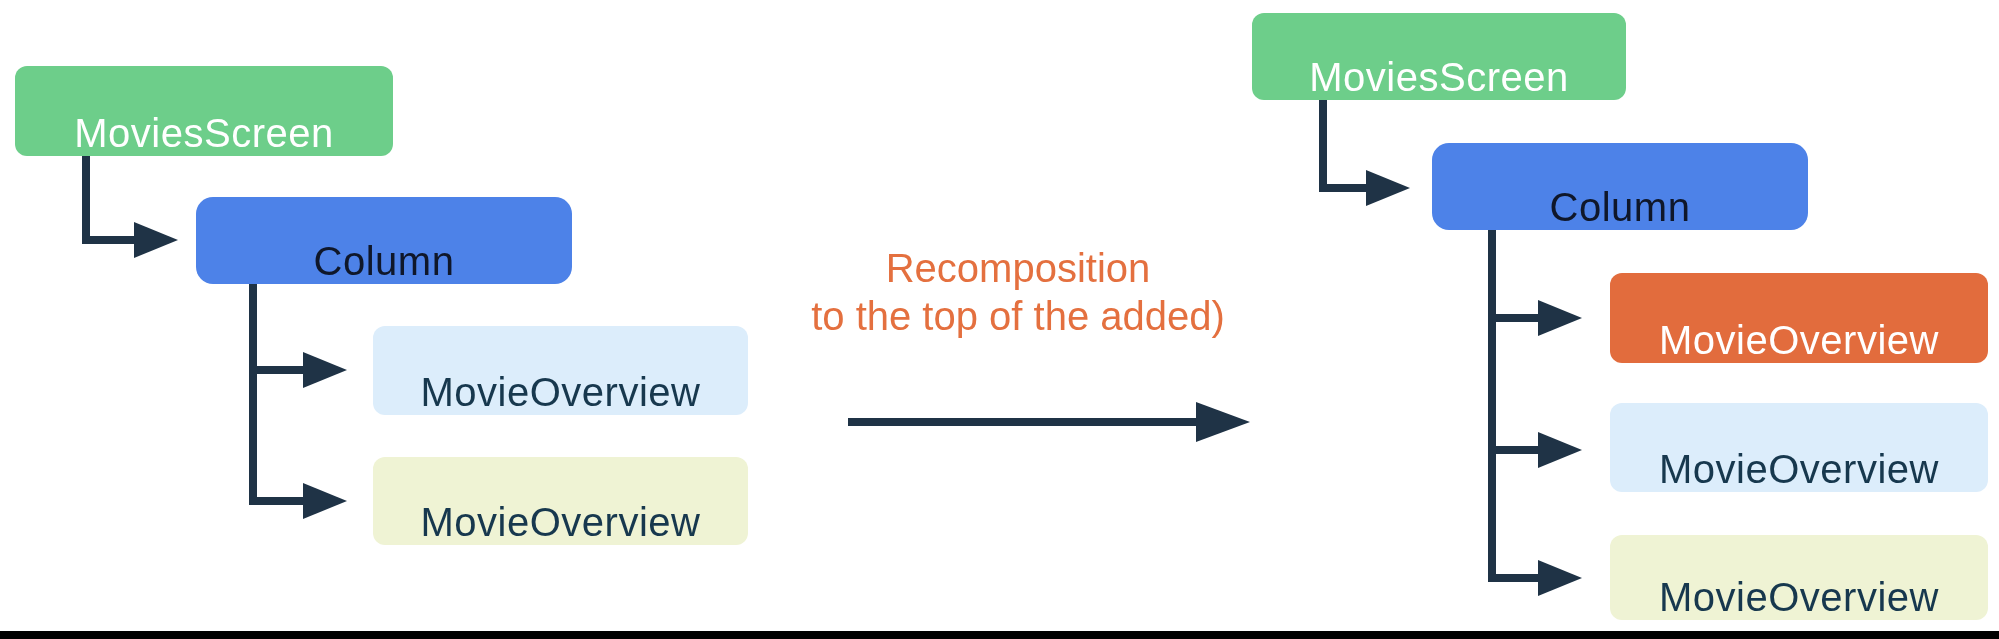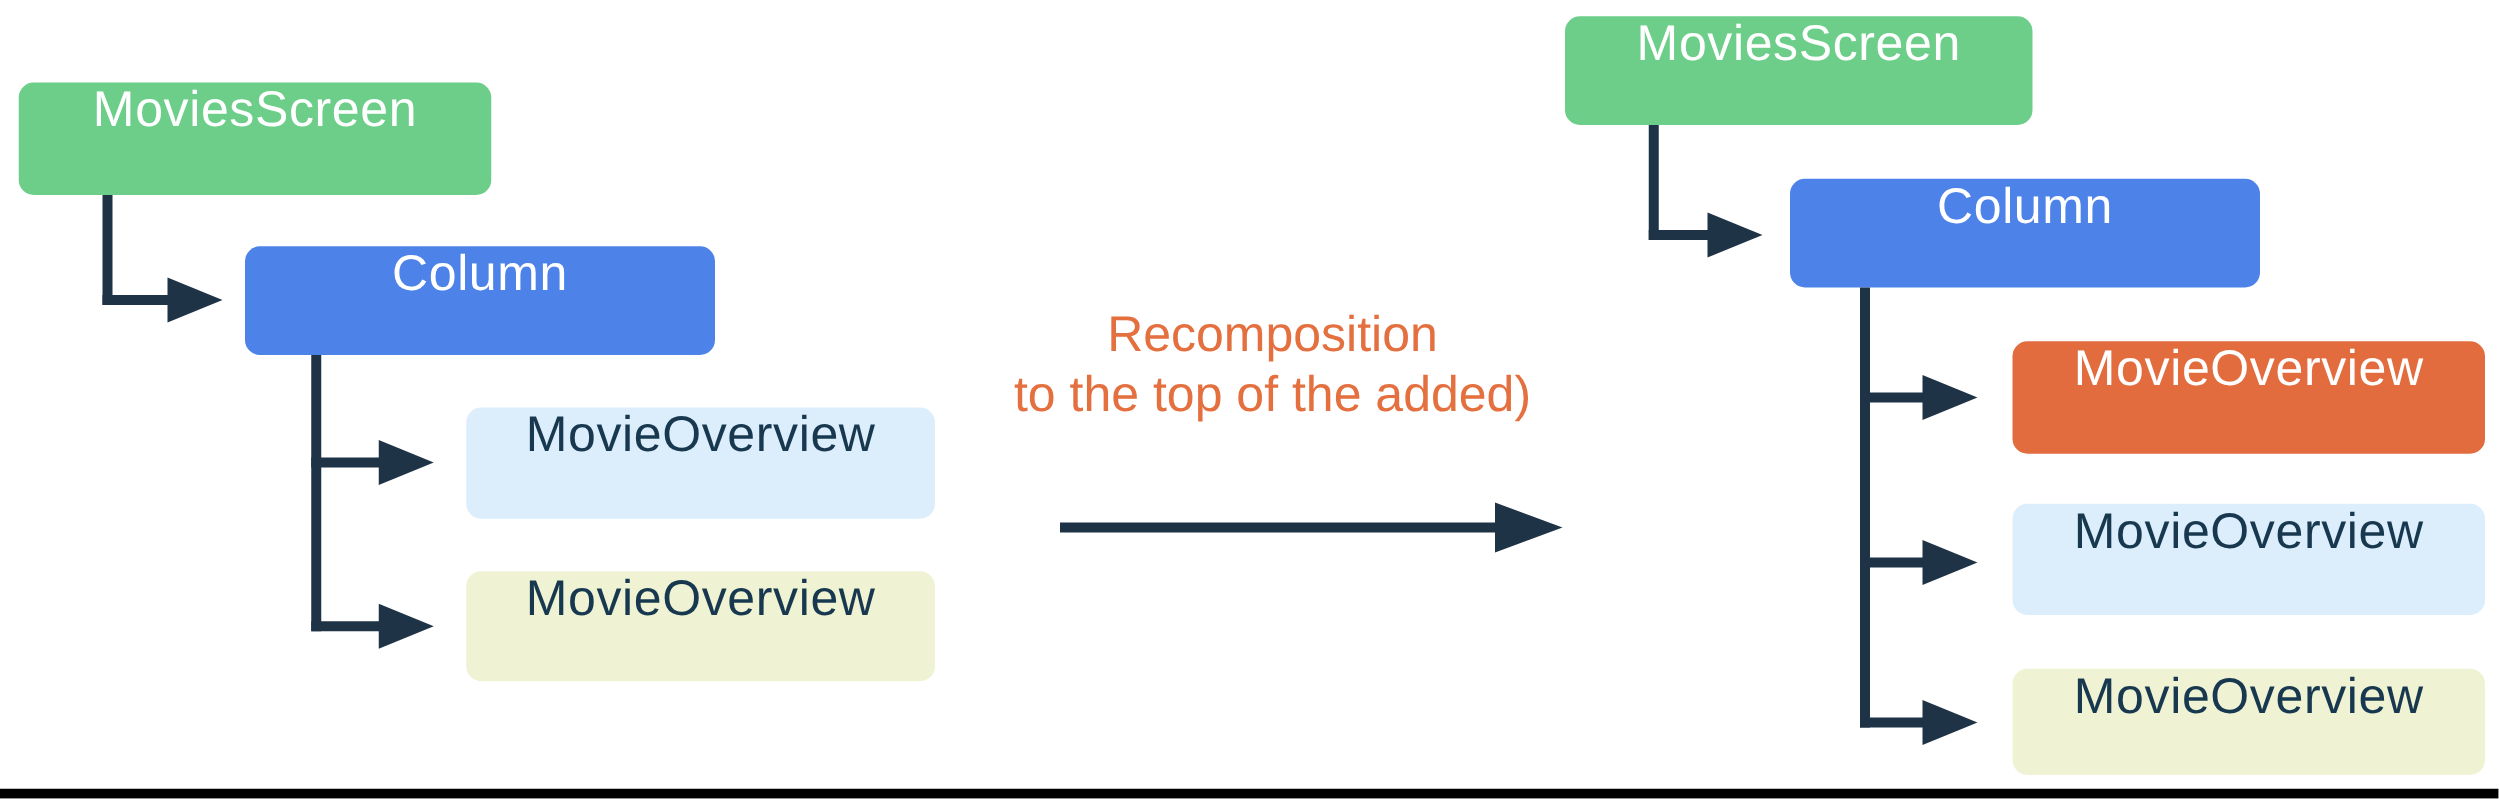--- a/index.html
+++ b/index.html
@@ -6,27 +6,27 @@
   .canvas{
     position:relative;
     width:1999px;height:639px;
     background:#ffffff;
     overflow:hidden;
     font-family:"Liberation Sans", sans-serif;
   }
   .node{
     position:absolute;
     border-radius:12px;
-    display:flex;align-items:flex-start;justify-content:center;
+    display:flex;align-items:flex-end;justify-content:center;
     font-size:40px;
     letter-spacing:0.5px;
     white-space:nowrap;
   }
   .green    {background:#6DCE8A;color:#ffffff;}
-  .blue     {background:#4D82E8;color:#ffffff;}
+  .blue     {background:#4D82E8;color:#0f172a;border-radius:17px;}
   .orange   {background:#E26C3D;color:#ffffff;}
   .lightblue{background:#DCEDFB;color:#17384E;}
   .yellow   {background:#EFF3D4;color:#17384E;}
   .vline,.hline{position:absolute;background:#1F3346;}
   .arrow-head{
     position:absolute;width:0;height:0;
     border-top:18px solid transparent;
     border-bottom:18px solid transparent;
     border-left:44px solid #1F3346;
   }

